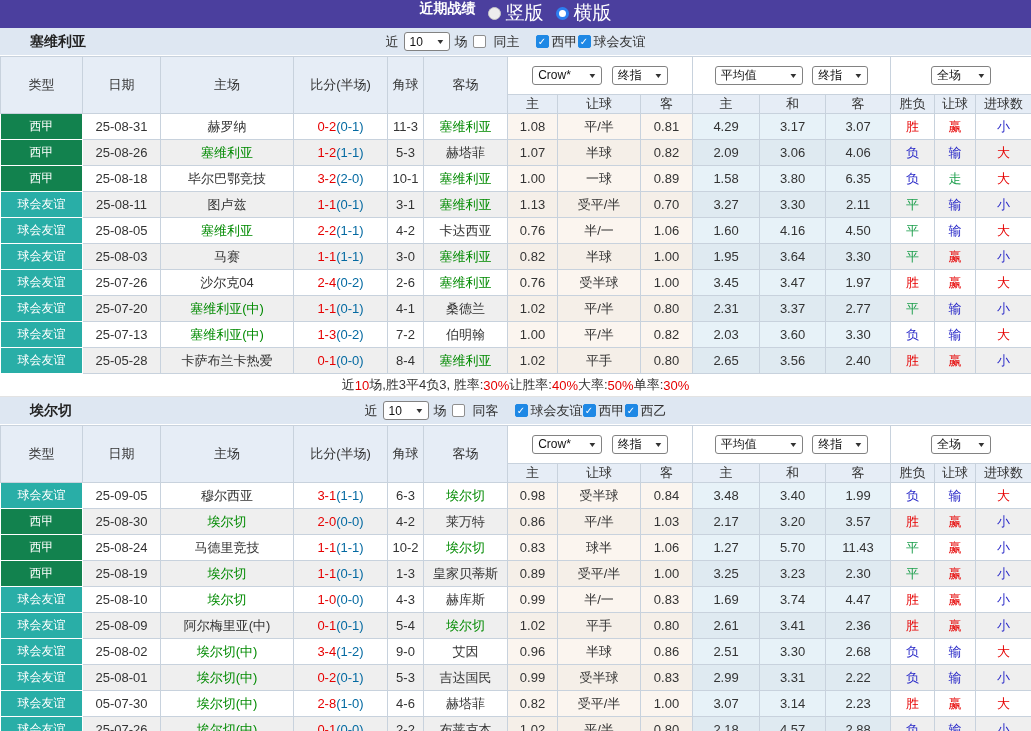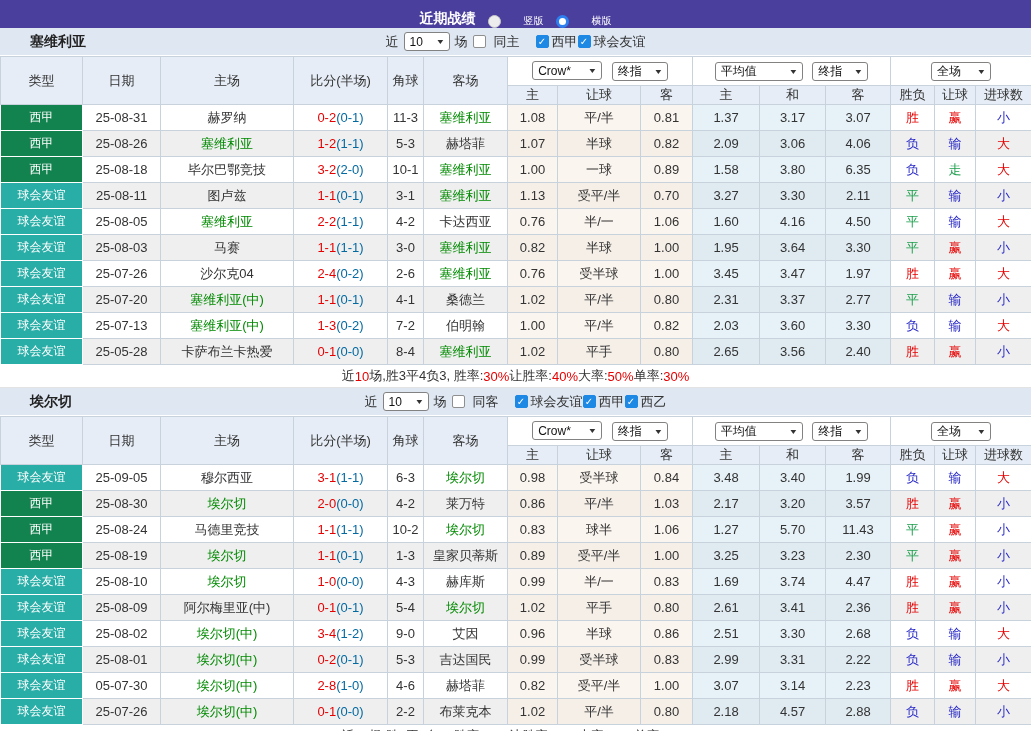--- a/index.html
+++ b/index.html
@@ -1,22 +1,22 @@
 <!DOCTYPE html>
 <html style="--c-purple: #4B3F9E; --c-headerbar: #DEE7F2; --c-thead: #E6EDF6; --c-liga: #12824E; --c-friendly: #29AEA7; --c-green_team: #008A00; --c-red: #E60000; --c-blue: #2A2AC8; --c-grn: #1B9E4B; --c-row_alt: #EFEFEF; --c-crow_bg: #FBF5EF; --c-crow_bg_alt: #F5EFE8; --c-avg_bg: #E7F2F8; --c-avg_bg_alt: #DFEAF1; --c-border: #C8D2DD; --c-check: #1E88E5; --c-radio: #2D7FF0;"><head>
 <meta charset="utf-8">
 <style>
   *{box-sizing:border-box}
   html,body{margin:0;padding:0;background:#fff}
   body{width:1031px;font-family:"Liberation Sans","DejaVu Sans",sans-serif;color:#333;-webkit-font-smoothing:antialiased}
 
   
-  .topbar{height:28px;background:var(--c-purple);display:flex;align-items:flex-end;justify-content:center;gap:12px;color:#fff}
+  .topbar{height:28px;background:var(--c-purple);display:flex;align-items:flex-start;justify-content:center;gap:12px;color:#fff}
   .topbar .title{font-weight:bold;font-size:14px}
-  .radio-group{display:inline-flex;align-items:center;gap:23px;font-size:10px;cursor:pointer}
+  .radio-group{display:inline-flex;align-items:center;gap:5px;font-size:19px;cursor:pointer}
   .radio{width:13px;height:13px;border-radius:50%;display:inline-block}
   .radio.off{background:#ededed;border:1px solid #c9c9c9}
   .radio.on{background:#fff;border:3px solid var(--c-radio)}
 
   
   .sec-head{height:28px;background:var(--c-headerbar);position:relative;display:flex;align-items:center;justify-content:center;border-bottom:1px solid #fff}
   .team-name{position:absolute;left:30px;font-weight:bold;font-size:14px;color:#222}
   .filters{display:flex;align-items:center;gap:5px;font-size:13px;color:#333}
   .league-filters{display:inline-flex;align-items:center}
   .cb-label{margin-right:11px}
@@ -30,21 +30,21 @@
   .sel[data-dd="0"]{min-width:70px}
   .sel[data-dd="1"],.sel[data-dd="3"]{min-width:56px}
   .sel[data-dd="2"]{min-width:88px}
   .sel[data-dd="4"]{min-width:60px}
 
   
   table{border-collapse:collapse;table-layout:fixed;width:1031px;font-size:13px}
   th,td{border:1px solid var(--c-border);text-align:center;padding:0;height:26px;overflow:hidden;white-space:nowrap}
   thead th{font-weight:normal;color:#333}
   .mh{background:var(--c-thead)}
-  .ddr{background:#fff;height:29px}
+  .ddr{background:#fff;height:38px}
   .ddr .sel{margin:0 3px}
   .sh{background:var(--c-thead);height:19px}
   tbody tr:nth-child(even) td{background:var(--c-row_alt)}
   td.type{color:#fff;font-size:12px;border-color:#fff}
   .t-liga{background:var(--c-liga)!important}
   .t-friendly{background:var(--c-friendly)!important}
   td.col-crow{background:var(--c-crow_bg)}
   tbody tr:nth-child(even) td.col-crow{background:var(--c-crow_bg_alt)}
   td.col-avg{background:var(--c-avg_bg)}
   tbody tr:nth-child(even) td.col-avg{background:var(--c-avg_bg_alt)}
@@ -164,21 +164,21 @@
           <tr>
             <td class="type t-liga">西甲</td>
             <td>25-08-31</td>
             <td>赫罗纳</td>
             <td><span class="score-red">0-2</span><span class="half">(0-1)</span></td>
             <td>11-3</td>
             <td class="green">塞维利亚</td>
             <td class="col-crow">1.08</td>
             <td class="col-crow">平/半</td>
             <td class="col-crow">0.81</td>
-            <td class="col-avg">1.37</td>
+            <td class="col-avg">4.29</td>
             <td class="col-avg">3.17</td>
             <td class="col-avg">3.07</td>
             <td class="red">胜</td>
             <td class="red">赢</td>
             <td class="blue">小</td>
           </tr>
           <tr>
             <td class="type t-liga">西甲</td>
             <td>25-08-26</td>
             <td class="green">塞维利亚</td>

